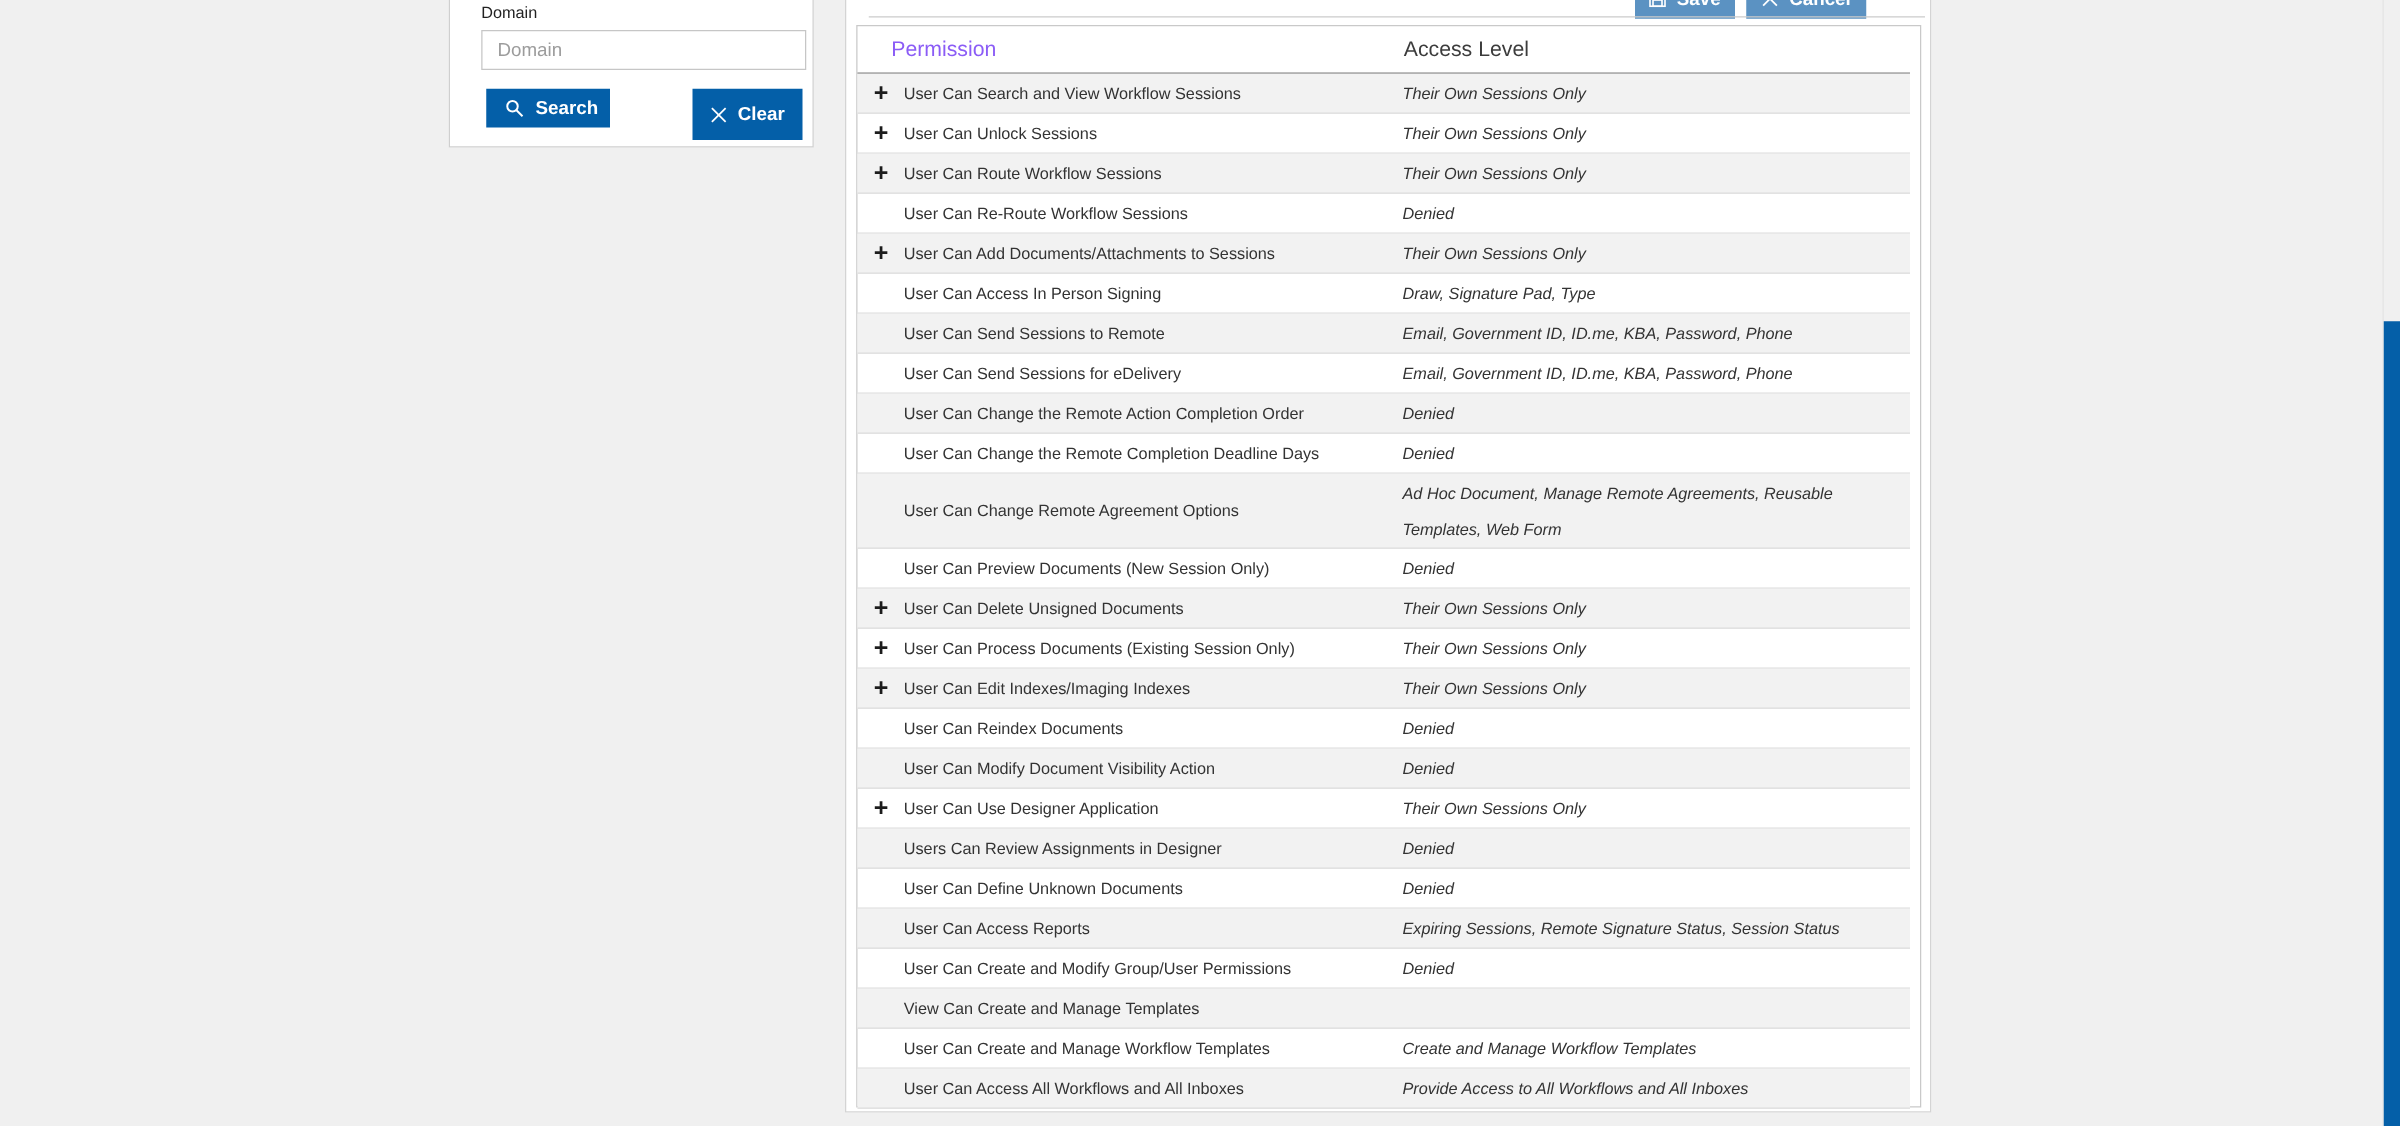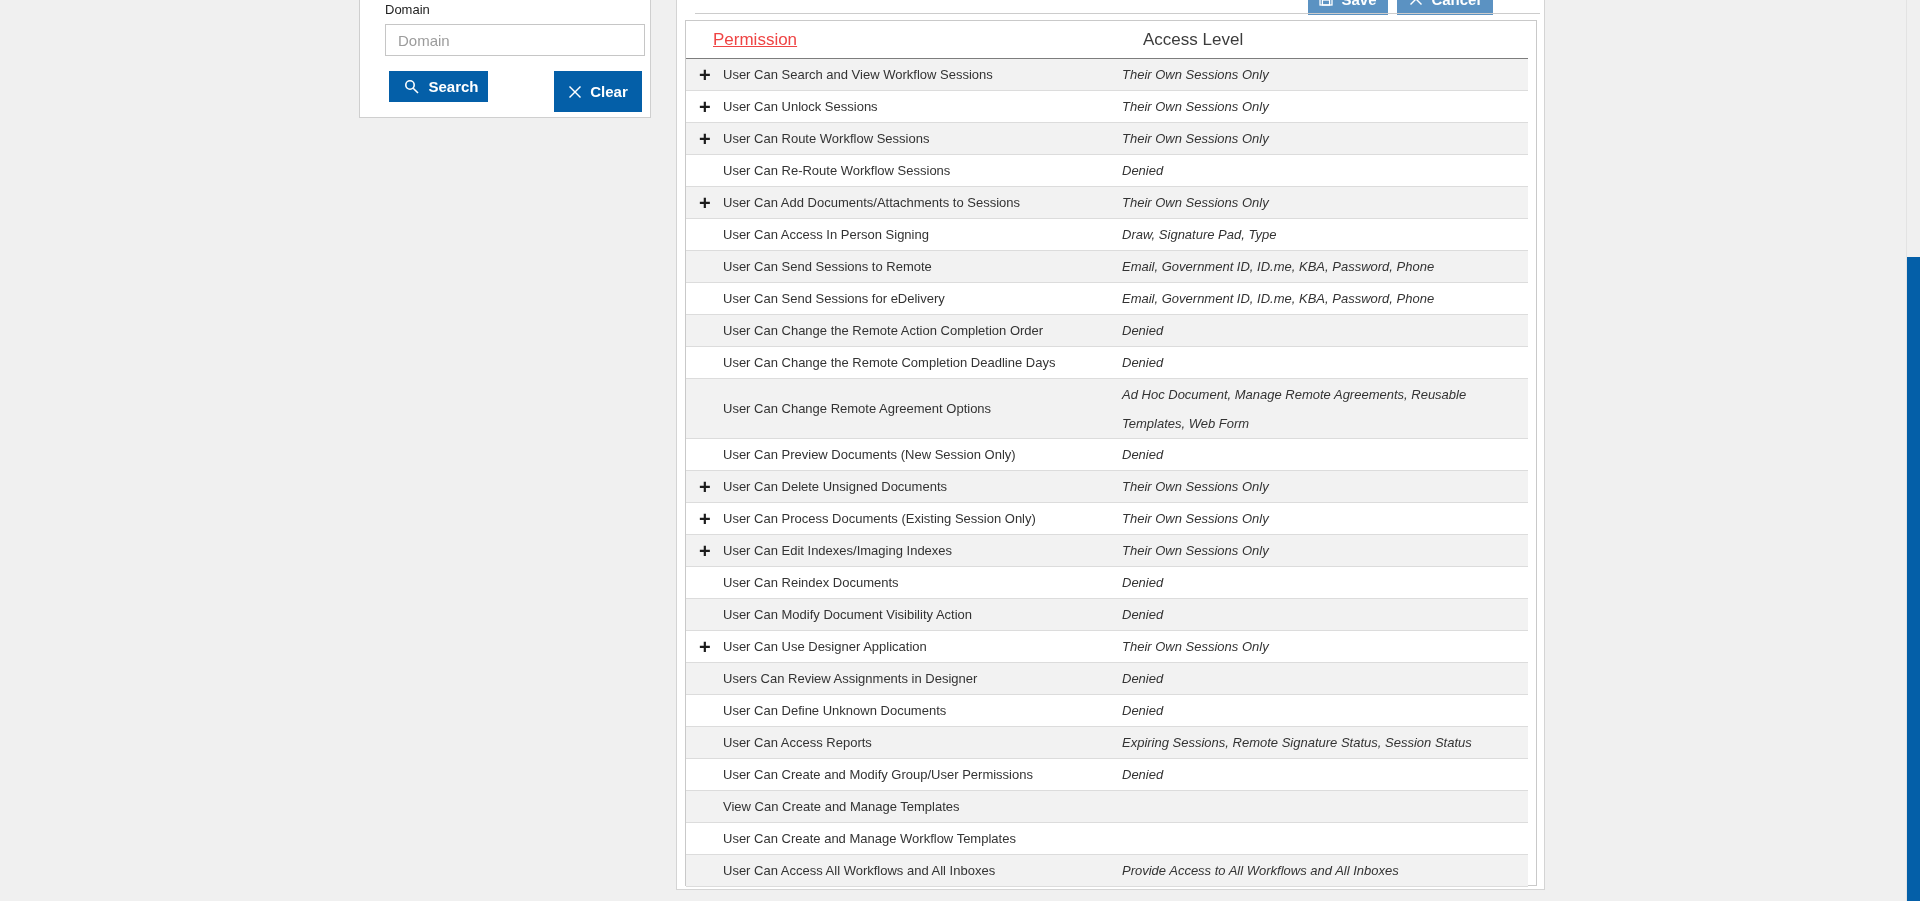--- a/index.html
+++ b/index.html
@@ -26,22 +26,22 @@
     background:#fff;border:1px solid #d4d4d4;box-sizing:border-box;}
   .toolbar-btn{position:absolute;top:-17px;height:32px;background:var(--toolbar-blue,#5b92c2);}
   .btn-save{left:1308px;width:80px;}
   .btn-cancel{left:1397px;width:96px;}
   .toolbar-rule{position:absolute;left:695px;top:13px;width:845px;height:1px;background:#cccccc;}
 
   
   .table-card{position:absolute;left:685px;top:20px;width:852px;height:866px;
     background:#fff;border:1px solid #c9c9c9;box-sizing:border-box;}
   .table-header{display:flex;align-items:center;height:37px;border-bottom:1px solid #7d7d7d;margin-right:8px;}
-  .th-perm{width:410px;padding-left:27px;font-size:17px;color:#ef4444;text-decoration:underline;}
-  .th-acc{font-size:17px;color:#3c3c3c;margin-left:20px;}
+  .th-perm{width:410px;padding-left:27px;font-size:17px;color:#8b5cf6;}
+  .th-acc{font-size:17px;color:#3c3c3c;}
   .table-body{margin-right:8px;}
   .row{display:flex;align-items:center;min-height:31px;border-bottom:1px solid #dcdcdc;}
   .row:nth-child(odd){background:var(--row-alt,#f2f2f2);}
   .row.tall{min-height:59px;}
   .cell-icon{width:37px;padding-left:13px;box-sizing:border-box;font-size:20px;font-weight:600;
     color:#1c1c1c;line-height:1;}
   .cell-perm{width:399px;font-size:13px;color:#333;}
   .cell-acc{width:380px;font-size:13px;color:#333;line-height:29px;font-style:italic;}
 
   
@@ -218,20 +218,21 @@
           <span class="cell-perm">User Can Create and Modify Group/User Permissions</span>
           <span class="cell-acc">Denied</span>
         </div>
         <div class="row">
           <span class="cell-icon"></span>
           <span class="cell-perm">View Can Create and Manage Templates</span>
         </div>
         <div class="row">
           <span class="cell-icon"></span>
           <span class="cell-perm">User Can Create and Manage Workflow Templates</span>
+          <span class="cell-acc">Create and Manage Workflow Templates</span>
         </div>
         <div class="row">
           <span class="cell-icon"></span>
           <span class="cell-perm">User Can Access All Workflows and All Inboxes</span>
           <span class="cell-acc">Provide Access to All Workflows and All Inboxes</span>
         </div>
       </div>
   </div>
 
   <div class="scroll-track">

